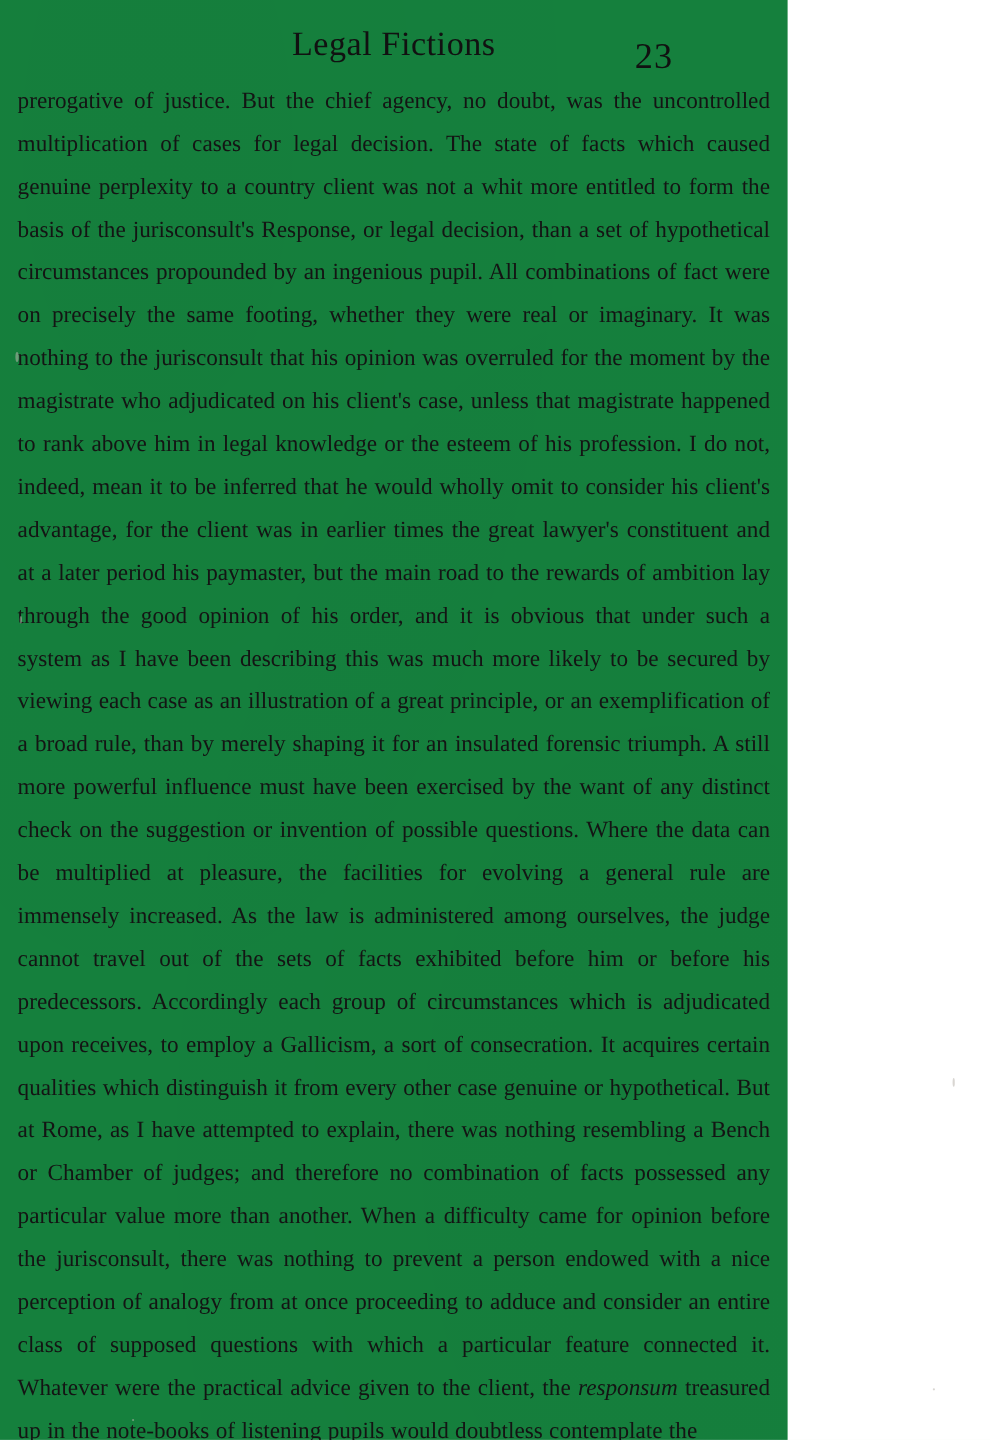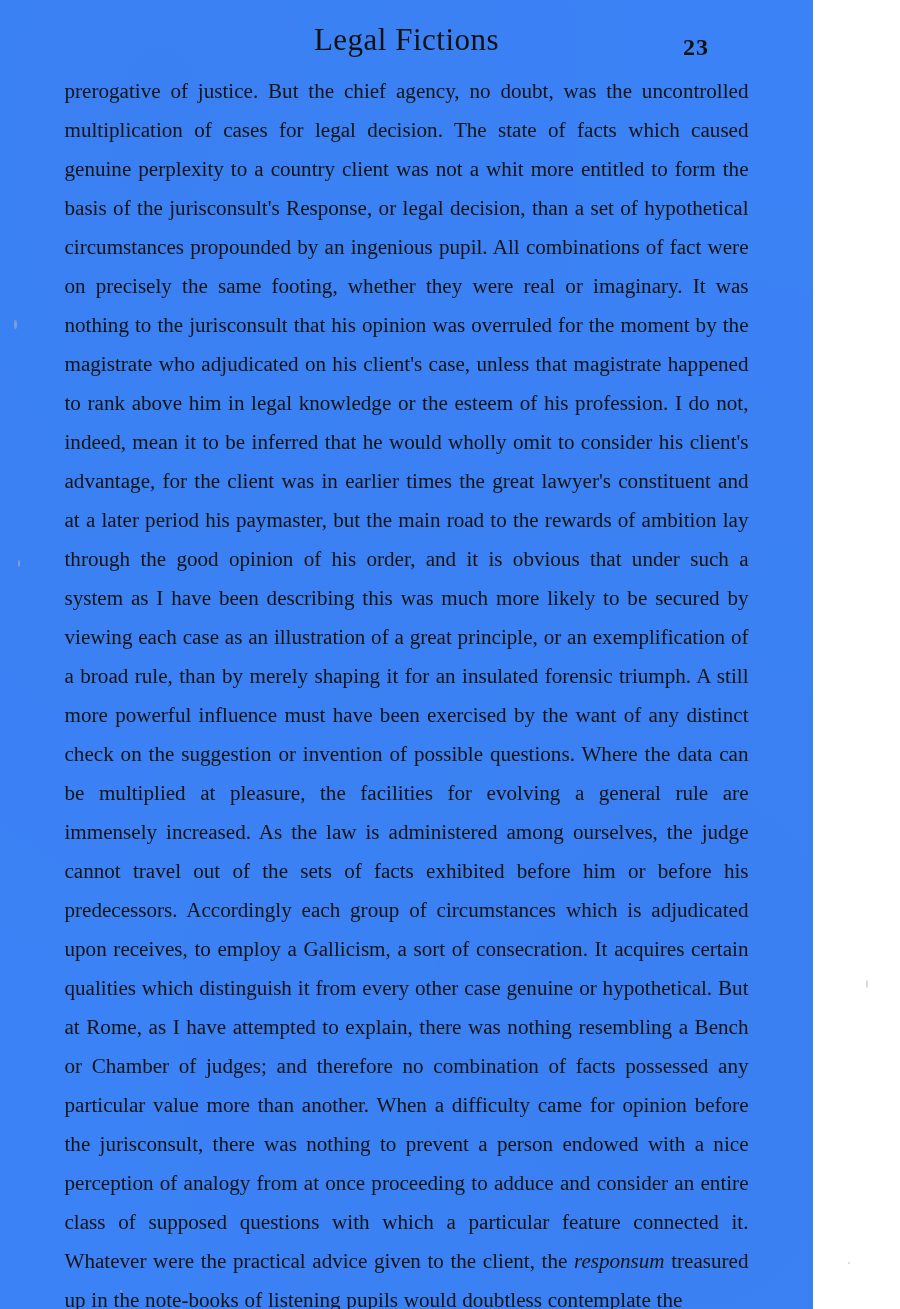--- a/index.html
+++ b/index.html
@@ -9,24 +9,24 @@
   }
   body {
     width: 900px;
     height: 1309px;
     overflow: hidden;
     font-family: "Liberation Serif", serif;
     color: #1a1a1a;
   }
   .page {
     position: relative;
-    width: 813px;
+    width: 716px;
     height: 1309px;
     box-sizing: border-box;
-    background: #3b82f6;
+    background: #15803d;
   }
   
   .page::before {
     content: "";
     position: absolute;
     inset: 0;
     background:
       radial-gradient(ellipse at 20% 10%, rgba(0,0,0,0.015), transparent 60%),
       radial-gradient(ellipse at 85% 80%, rgba(0,0,0,0.02), transparent 65%);
     pointer-events: none;
@@ -43,22 +43,22 @@
     font-size: 31px;
     letter-spacing: 0.5px;
     color: #111;
     font-weight: 400;
   }
   .folio {
     position: absolute;
     right: 104px;
     top: 34px;
     font-family: "Liberation Serif", serif;
-    font-size: 24px;
-    font-weight: 700;
+    font-size: 33px;
+    font-weight: 400;
     letter-spacing: 1px;
     color: #111;
   }
   .body-block {
     position: relative;
     margin: 0 auto;
     width: 684px;
     padding-left: 0;
     padding-right: 0;
   }

